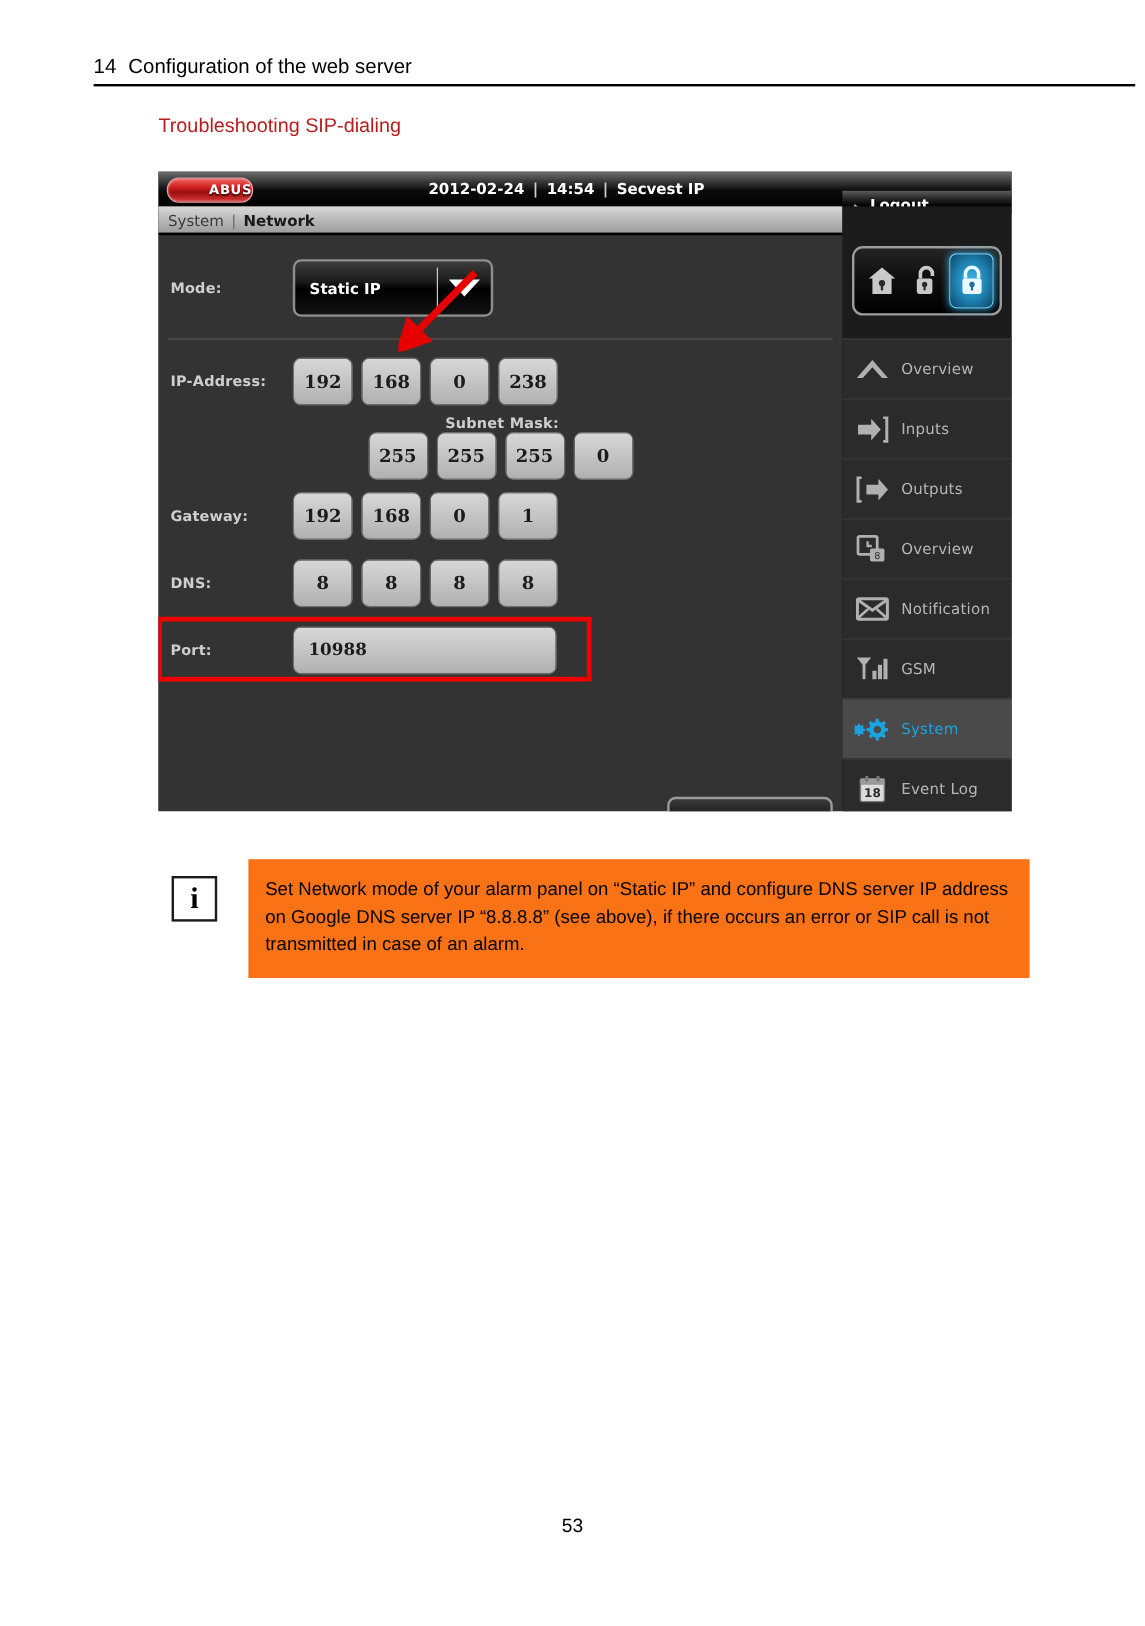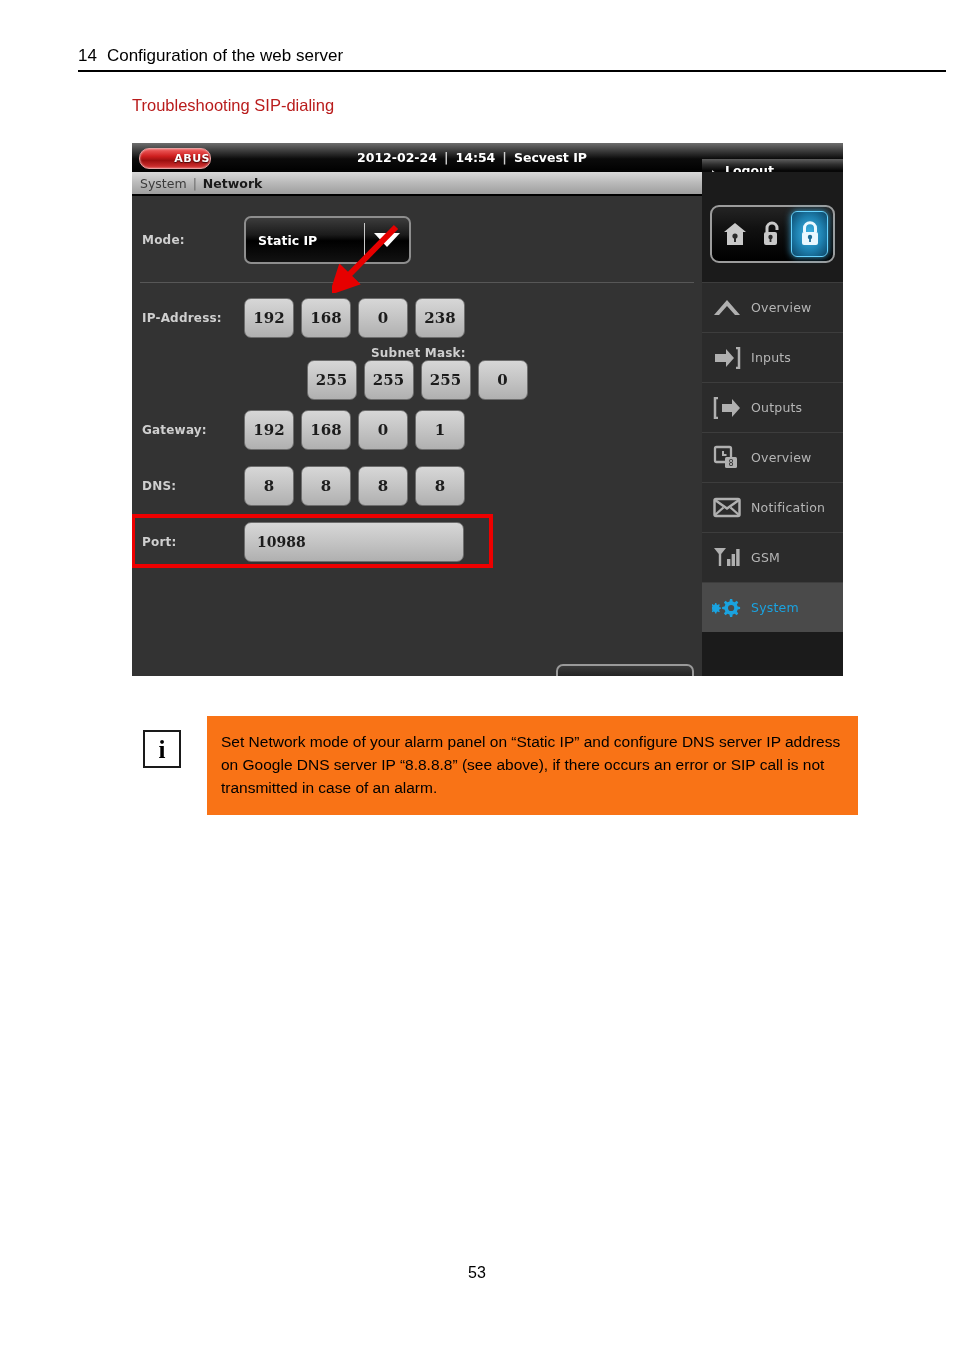--- a/index.html
+++ b/index.html
@@ -641,20 +641,32 @@
             <g fill="#1aa3e0">
               <path d="M18 4 l2.2 0 0.5 2.4 2 0.85 2-1.4 1.55 1.55 -1.4 2 0.85 2 2.4 0.5 0 2.2 -2.4 0.5 -0.85 2 1.4 2 -1.55 1.55 -2 -1.4 -2 0.85 -0.5 2.4 -2.2 0 -0.5 -2.4 -2 -0.85 -2 1.4 -1.55 -1.55 1.4 -2 -0.85 -2 -2.4 -0.5 0 -2.2 2.4 -0.5 0.85 -2 -1.4 -2 1.55 -1.55 2 1.4 2 -0.85 Z"></path>
               <circle cx="19.1" cy="13" r="3.1" fill="#4a4a4a"></circle>
               <path d="M6 13 l1.5 0 0.35 1.6 1.35 0.58 1.35 -0.95 1.05 1.05 -0.95 1.35 0.58 1.35 1.6 0.35 0 1.5 -1.6 0.35 -0.58 1.35 0.95 1.35 -1.05 1.05 -1.35 -0.95 -1.35 0.58 -0.35 1.6 -1.5 0 -0.35 -1.6 -1.35 -0.58 -1.35 0.95 -1.05 -1.05 0.95 -1.35 -0.58 -1.35 -1.6 -0.35 0 -1.5 1.6 -0.35 0.58 -1.35 -0.95 -1.35 1.05 -1.05 1.35 0.95 1.35 -0.58 Z" transform="translate(-2,-3) scale(0.85)"></path>
             </g>
           </svg>
         </span>
         <span class="nav-label">System</span>
       </div>
 
+      <div class="nav-item">
+        <span class="nav-icon">
+          <svg width="28" height="26" viewBox="0 0 28 26">
+            <rect x="4" y="4" width="20" height="19" rx="1.5" fill="#dcdcdc" stroke="#777" stroke-width="1.2"></rect>
+            <rect x="4" y="4" width="20" height="5" fill="#9b9b9b"></rect>
+            <rect x="8" y="1.5" width="2.6" height="5" rx="1" fill="#7a7a7a"></rect>
+            <rect x="17.4" y="1.5" width="2.6" height="5" rx="1" fill="#7a7a7a"></rect>
+            <text x="14" y="19.5" font-size="10" font-weight="bold" fill="#2b2b2b" text-anchor="middle" font-family="DejaVu Sans, sans-serif">18</text>
+          </svg>
+        </span>
+        <span class="nav-label">Event Log</span>
+      </div>
 
     </div>
   </div>
 </div>
 
 <div class="note-icon">
   <span>i</span>
 </div>
 <div class="note">
   <div class="note-text">Set Network mode of your alarm panel on “Static IP” and configure DNS server IP address on Google DNS server IP “8.8.8.8” (see above), if there occurs an error or SIP call is not transmitted in case of an alarm.</div>

